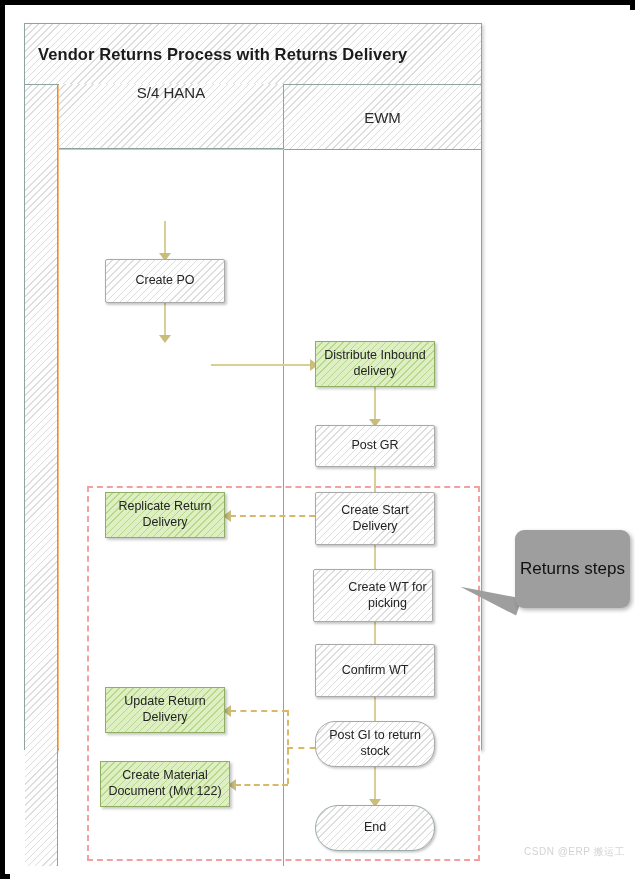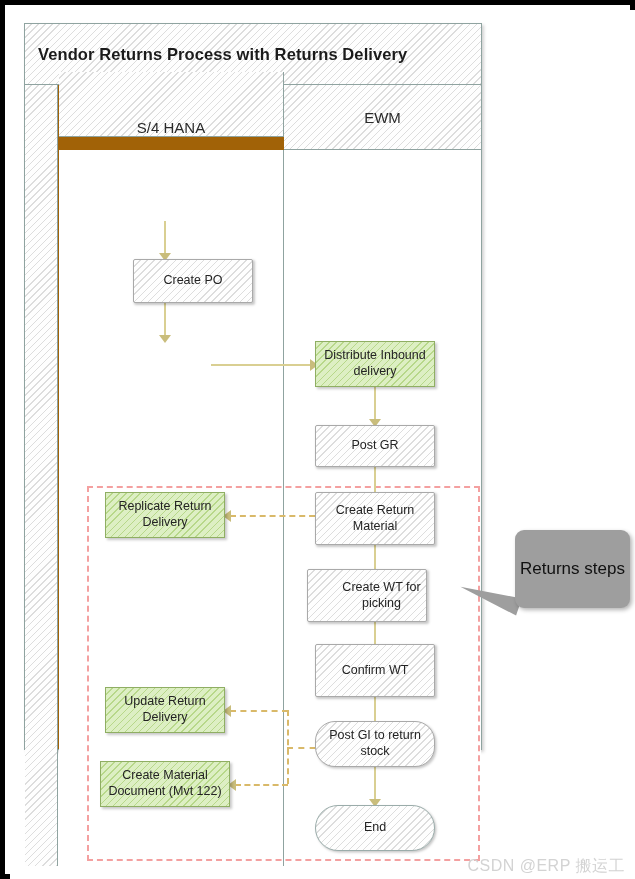--- a/index.html
+++ b/index.html
@@ -7,43 +7,43 @@
        font-family:"Liberation Sans","DejaVu Sans",sans-serif;}
 
   
   #frame{position:absolute;left:0;top:0;width:635px;height:879px;
          border:5px solid #000000;box-sizing:border-box;background:#ffffff;}
   #page{position:absolute;left:5px;top:5px;width:625px;height:869px;
         background:#ffffff;overflow:hidden;}
 
   
   #pool{position:absolute;left:14px;top:13px;width:458px;height:727px;
-        box-sizing:border-box;border:1px solid #8fa3a0;background:#a16207;
+        box-sizing:border-box;border:1px solid #8fa3a0;background:#fdba74;
         box-shadow:2px 2px 3px rgba(0,0,0,.18);}
 
   .hatch{
     background-color:#f2f2f2;
     background-image:repeating-linear-gradient(135deg,
       rgba(255,255,255,.95) 0px, rgba(255,255,255,.95) 4px,
       rgba(214,214,214,.75) 4px, rgba(214,214,214,.75) 5px);
   }
 
   #pool-title{position:absolute;left:0;top:0;width:456px;height:61px;
       box-sizing:border-box;border-bottom:1px solid #8fa3a0;
       display:flex;align-items:center;padding-left:13px;}
   #pool-title span{font-size:16.5px;font-weight:bold;color:#1b1b1b;letter-spacing:.1px;}
 
   
   #left-band{position:absolute;left:0;top:61px;width:33px;height:781px;
       box-sizing:border-box;border-right:1px solid #8fa3a0;}
 
   
-  #lane-hd-1{position:absolute;left:34px;top:48px;width:225px;height:65px;
+  #lane-hd-1{position:absolute;left:34px;top:60px;width:225px;height:65px;
       box-sizing:border-box;border-right:1px solid #8fa3a0;border-bottom:1px solid #8fa3a0;
-      display:flex;align-items:flex-end;justify-content:center;}
+      display:flex;align-items:flex-start;justify-content:center;}
   #lane-hd-2{position:absolute;left:259px;top:61px;width:197px;height:65px;
       box-sizing:border-box;border-bottom:1px solid #8fa3a0;
       display:flex;align-items:center;justify-content:center;}
   .lane-hd-txt{font-size:15px;color:#2a2a2a;}
 
   
   #lane-body-1{position:absolute;left:34px;top:126px;width:225px;height:716px;
       box-sizing:border-box;border-right:1px solid #8fa3a0;background:#ffffff;}
   #lane-body-2{position:absolute;left:259px;top:126px;width:197px;height:716px;
       background:#ffffff;}
@@ -85,21 +85,21 @@
   #callout{position:absolute;left:505px;top:520px;width:115px;height:78px;
       background:#9e9e9e;border-radius:9px;display:flex;align-items:center;
       justify-content:center;text-align:center;color:#111;font-size:17px;
       line-height:1.2;box-shadow:2px 2px 4px rgba(0,0,0,.30);}
   #callout-tail{position:absolute;left:447px;top:588px;width:0;height:0;
       border-top:9px solid transparent;border-bottom:9px solid transparent;
       border-right:62px solid #9e9e9e;
       transform:rotate(19deg);transform-origin:100% 50%;}
 
   
-  #watermark{position:absolute;right:10px;bottom:2px;font-size:16px;color:#d3d3d3;
+  #watermark{position:absolute;right:10px;bottom:20px;font-size:10px;color:#d3d3d3;
       letter-spacing:.5px;white-space:nowrap;}
 </style>
 </head>
 <body>
 
 <div id="frame">
   <div id="page">
 
     <div id="pool">
 
@@ -154,42 +154,42 @@
       <div class="dash-h" style="left:205px;top:686px;width:58px;"></div>
       <div class="arrow left" style="left:198px;top:681px;"></div>
 
       <div class="dash-h" style="left:210px;top:760px;width:53px;"></div>
       <div class="arrow left" style="left:203px;top:755px;"></div>
 
       <div class="conn v" style="left:349px;top:743px;height:38px;"></div>
       <div class="arrow down" style="left:344px;top:775px;"></div>
 
 
-      <div class="node proc hatch" style="left:80px;top:235px;width:120px;height:44px;margin-left:28px;">
+      <div class="node proc hatch" style="left:80px;top:235px;width:120px;height:44px;">
         <span>Create PO</span>
       </div>
 
 
       <div class="node green" style="left:290px;top:317px;width:120px;height:46px;">
         <span>Distribute Inbound delivery</span>
       </div>
 
       <div class="node proc hatch" style="left:290px;top:401px;width:120px;height:42px;">
         <span>Post GR</span>
       </div>
 
       <div class="node green" style="left:80px;top:468px;width:120px;height:46px;">
         <span>Replicate Return Delivery</span>
       </div>
 
       <div class="node proc hatch" style="left:290px;top:468px;width:120px;height:53px;">
-        <span>Create Return Material</span>
-      </div>
-
-      <div class="node proc hatch" style="left:282px;top:545px;width:120px;height:53px;padding-left:33px;">
+        <span>Create Start Delivery</span>
+      </div>
+
+      <div class="node proc hatch" style="left:288px;top:545px;width:120px;height:53px;padding-left:33px;">
         <span>Create WT for picking</span>
       </div>
 
       <div class="node proc hatch" style="left:290px;top:620px;width:120px;height:53px;text-align:right;">
         <span>Confirm WT</span>
       </div>
 
       <div class="node green" style="left:80px;top:663px;width:120px;height:46px;">
         <span>Update Return Delivery</span>
       </div>

